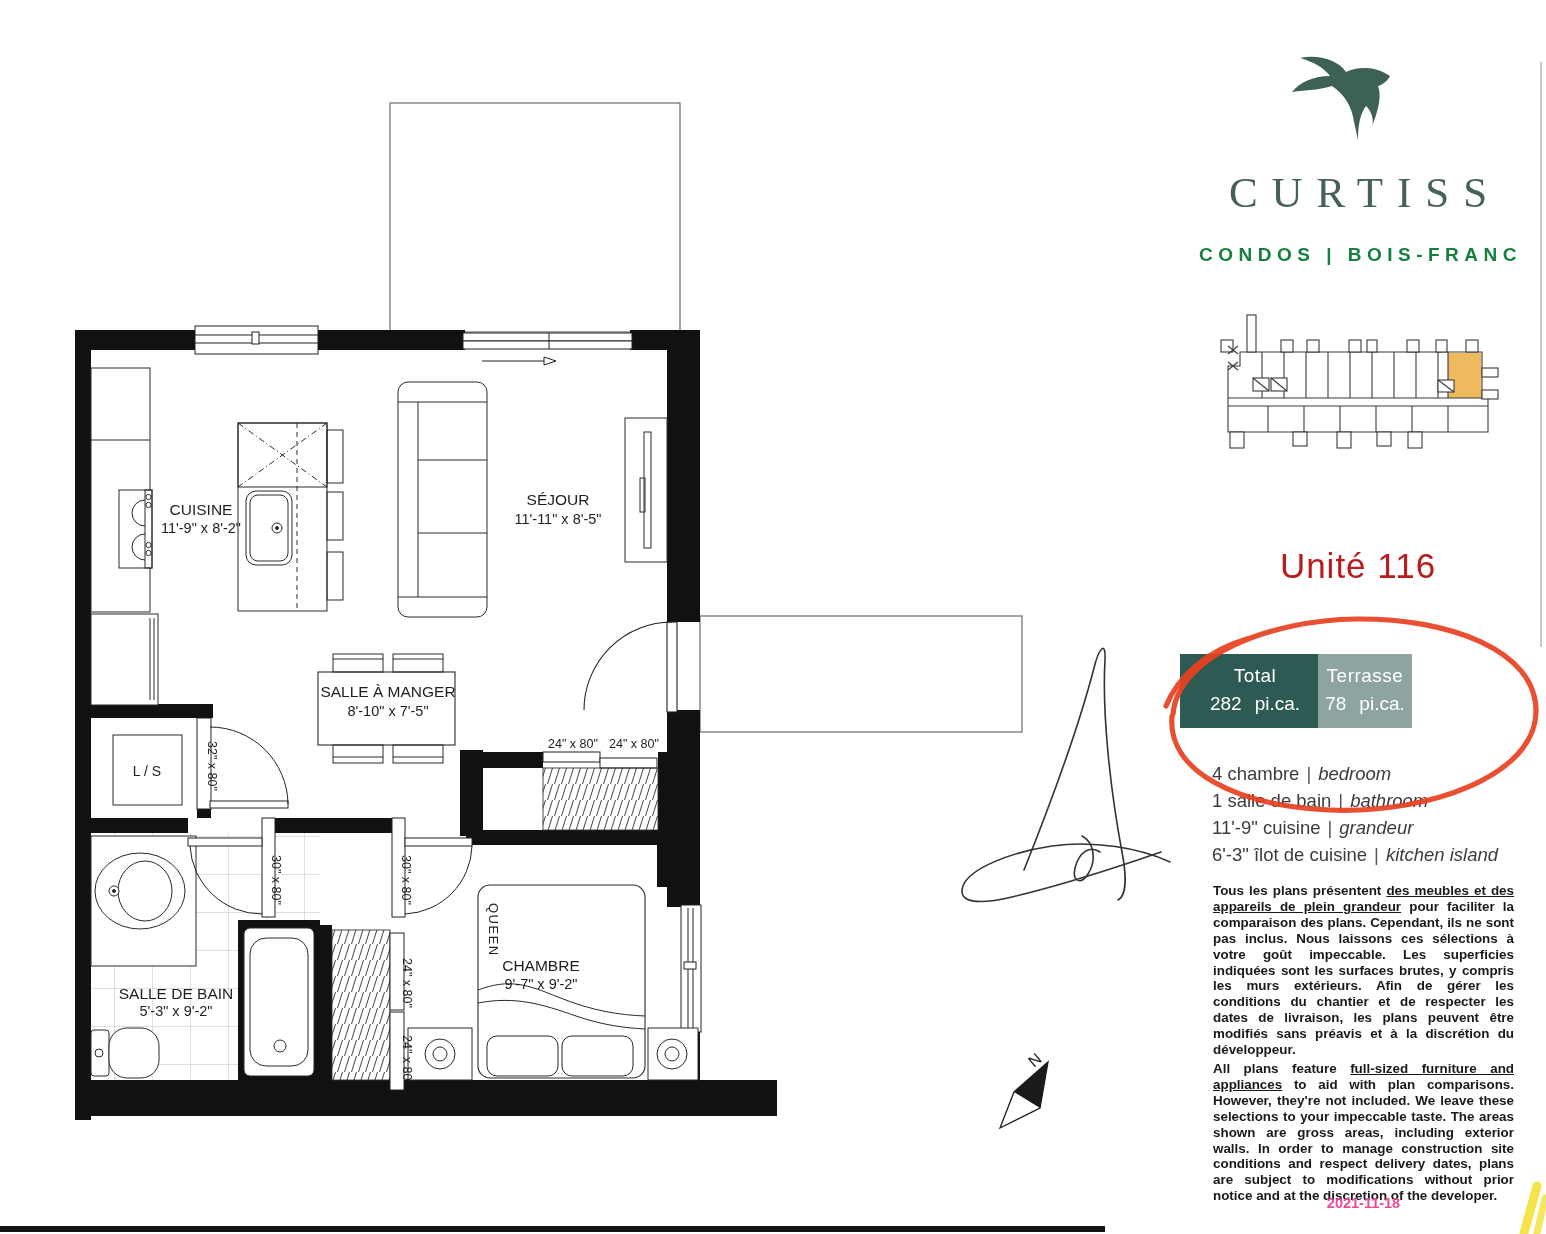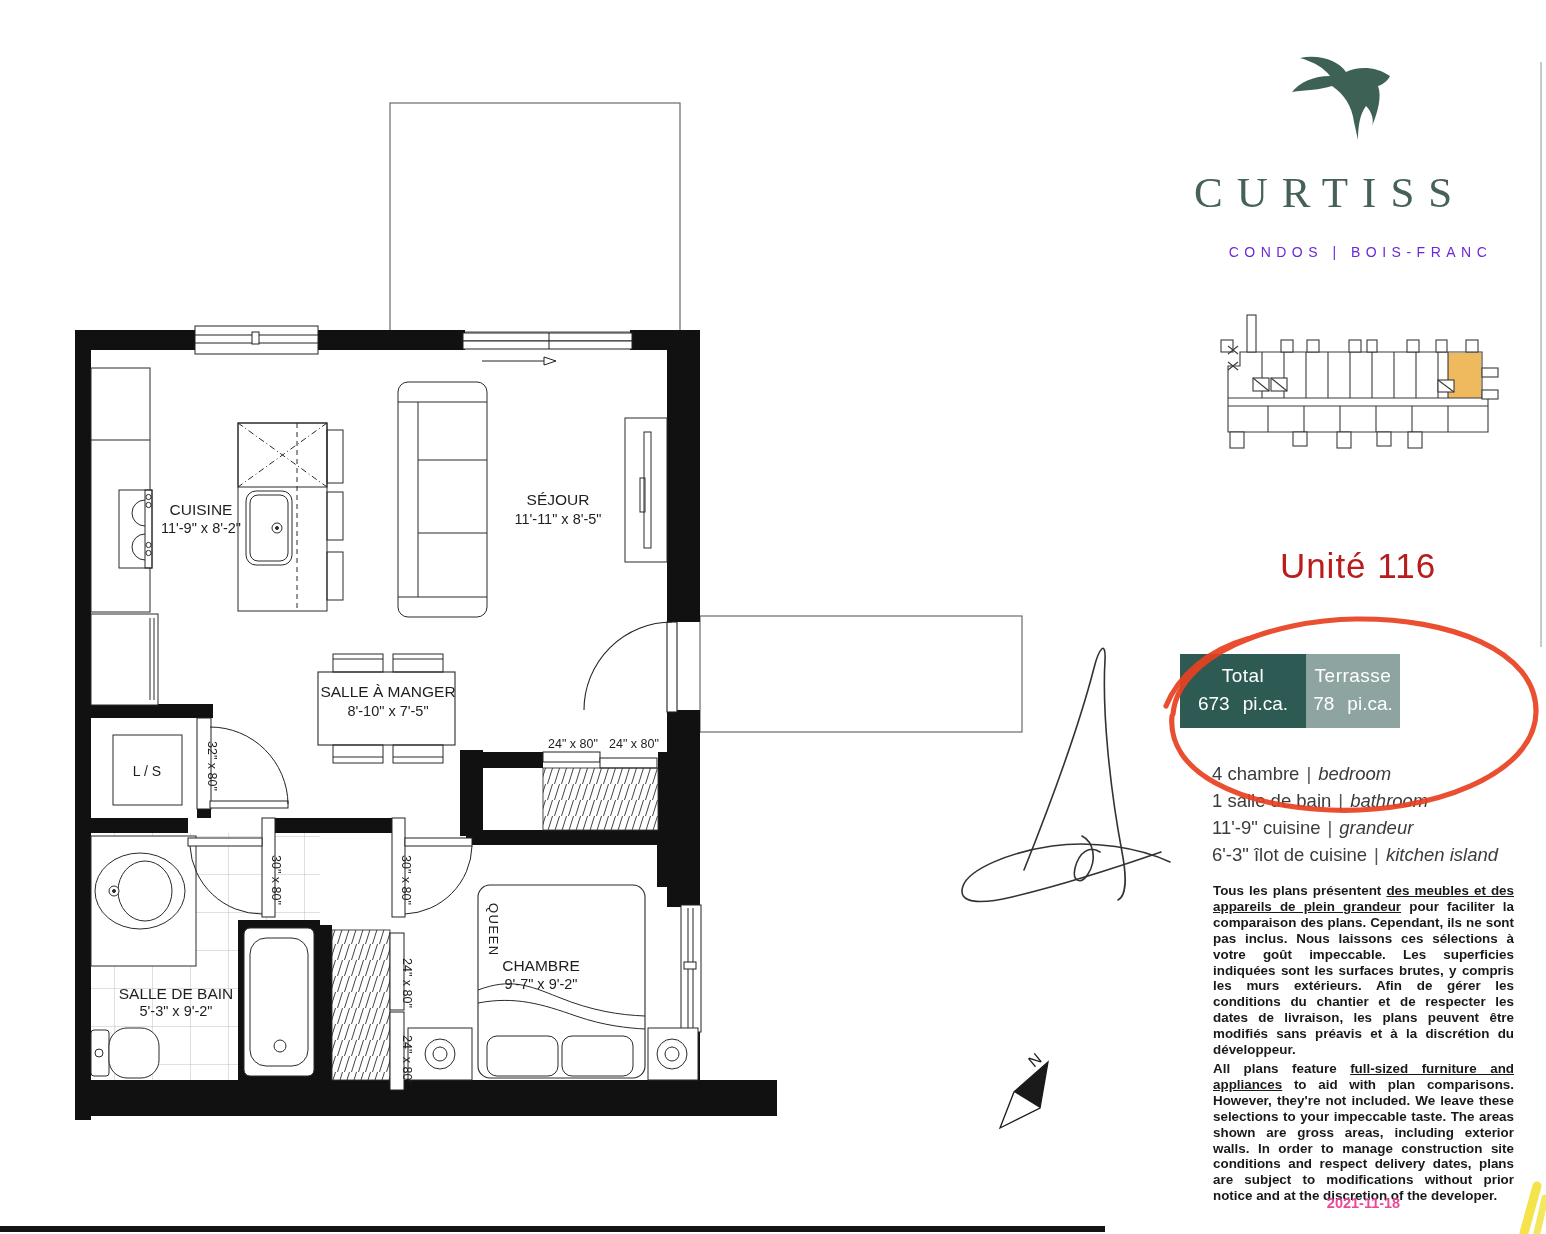--- a/index.html
+++ b/index.html
@@ -1,31 +1,31 @@
 <!DOCTYPE html>
 <html style="--accent_red: #e8401f; --box_light: #8da4a0; --box_dark: #2d5a52; --logo_green: #3e6156; --logo_text: #45615a; --key_highlight: #efb95d; --highlight_yellow: #f2de2a;"><head>
 <meta charset="utf-8">
 <style>
   html,body{margin:0;padding:0;background:#e9e9e9;}
   .page{position:relative;width:1546px;height:1234px;background:#ffffff;overflow:hidden;
         font-family:"Liberation Sans", sans-serif;}
   .abs{position:absolute;}
   
-  .brand-name{left:1180px;top:168px;width:356px;
+  .brand-name{left:1180px;top:168px;width:356px;text-align:center;
     font-family:"Liberation Serif", serif;font-size:43px;color:var(--logo_text);
     letter-spacing:14px;text-indent:14px;}
   .brand-tagline{left:1180px;top:244px;width:356px;text-align:center;
-    font-size:14px;color:#6d28d9;letter-spacing:5.5px;text-indent:5px;}
+    font-size:19px;color:#15803d;letter-spacing:5.5px;text-indent:5px;font-weight:bold;}
   .unit-title{left:1180px;top:546px;width:356px;text-align:center;
     font-size:35px;color:#b91c1c;letter-spacing:1px;}
   
   .area-row{left:1180px;top:654px;width:357px;height:74px;display:flex;}
   .area-box{height:74px;color:#fff;text-align:center;}
   .area-box.light{background:var(--box_light);}
-  .area-box.dark{background:var(--box_dark);}
+  .area-box.dark{background:var(--box_dark);padding-left:12px;}
   .area-box .lbl{margin-top:11px;font-size:19px;letter-spacing:.5px;}
   .area-box .val{margin-top:6px;font-size:19px;}
   .area-box .num{margin-right:13px;}
   .b1{width:117px;} .b2{width:126px;} .b3{width:94px;}
   
   .features{left:1212px;top:760px;width:330px;font-size:18.5px;line-height:27px;color:#3c3c3c;}
   .features .sep{margin:0 7px;color:#555;}
   .features .en{font-style:italic;}
   
   .para{left:1213px;top:883px;width:301px;font-size:13.4px;line-height:15.9px;
@@ -43,21 +43,21 @@
 
 <div class="page">
 
   <div class="abs brand-name">CURTISS</div>
   <div class="abs brand-tagline">CONDOS | BOIS-FRANC</div>
   <div class="abs unit-title">Unité 116</div>
 
   <div class="abs area-row">
     <div class="area-box dark b2">
       <div class="lbl">Total</div>
-      <div class="val"><span class="num">673</span><span>pi.ca.</span></div>
+      <div class="val"><span class="num">282</span><span>pi.ca.</span></div>
     </div>
     <div class="area-box light b3">
       <div class="lbl">Terrasse</div>
       <div class="val"><span class="num">78</span><span>pi.ca.</span></div>
     </div>
   </div>
 
   <div class="abs features">
     <div><span>4 chambre</span><span class="sep">|</span><span class="en">bedroom</span></div>
     <div><span>1 salle de bain</span><span class="sep">|</span><span class="en">bathroom</span></div>

